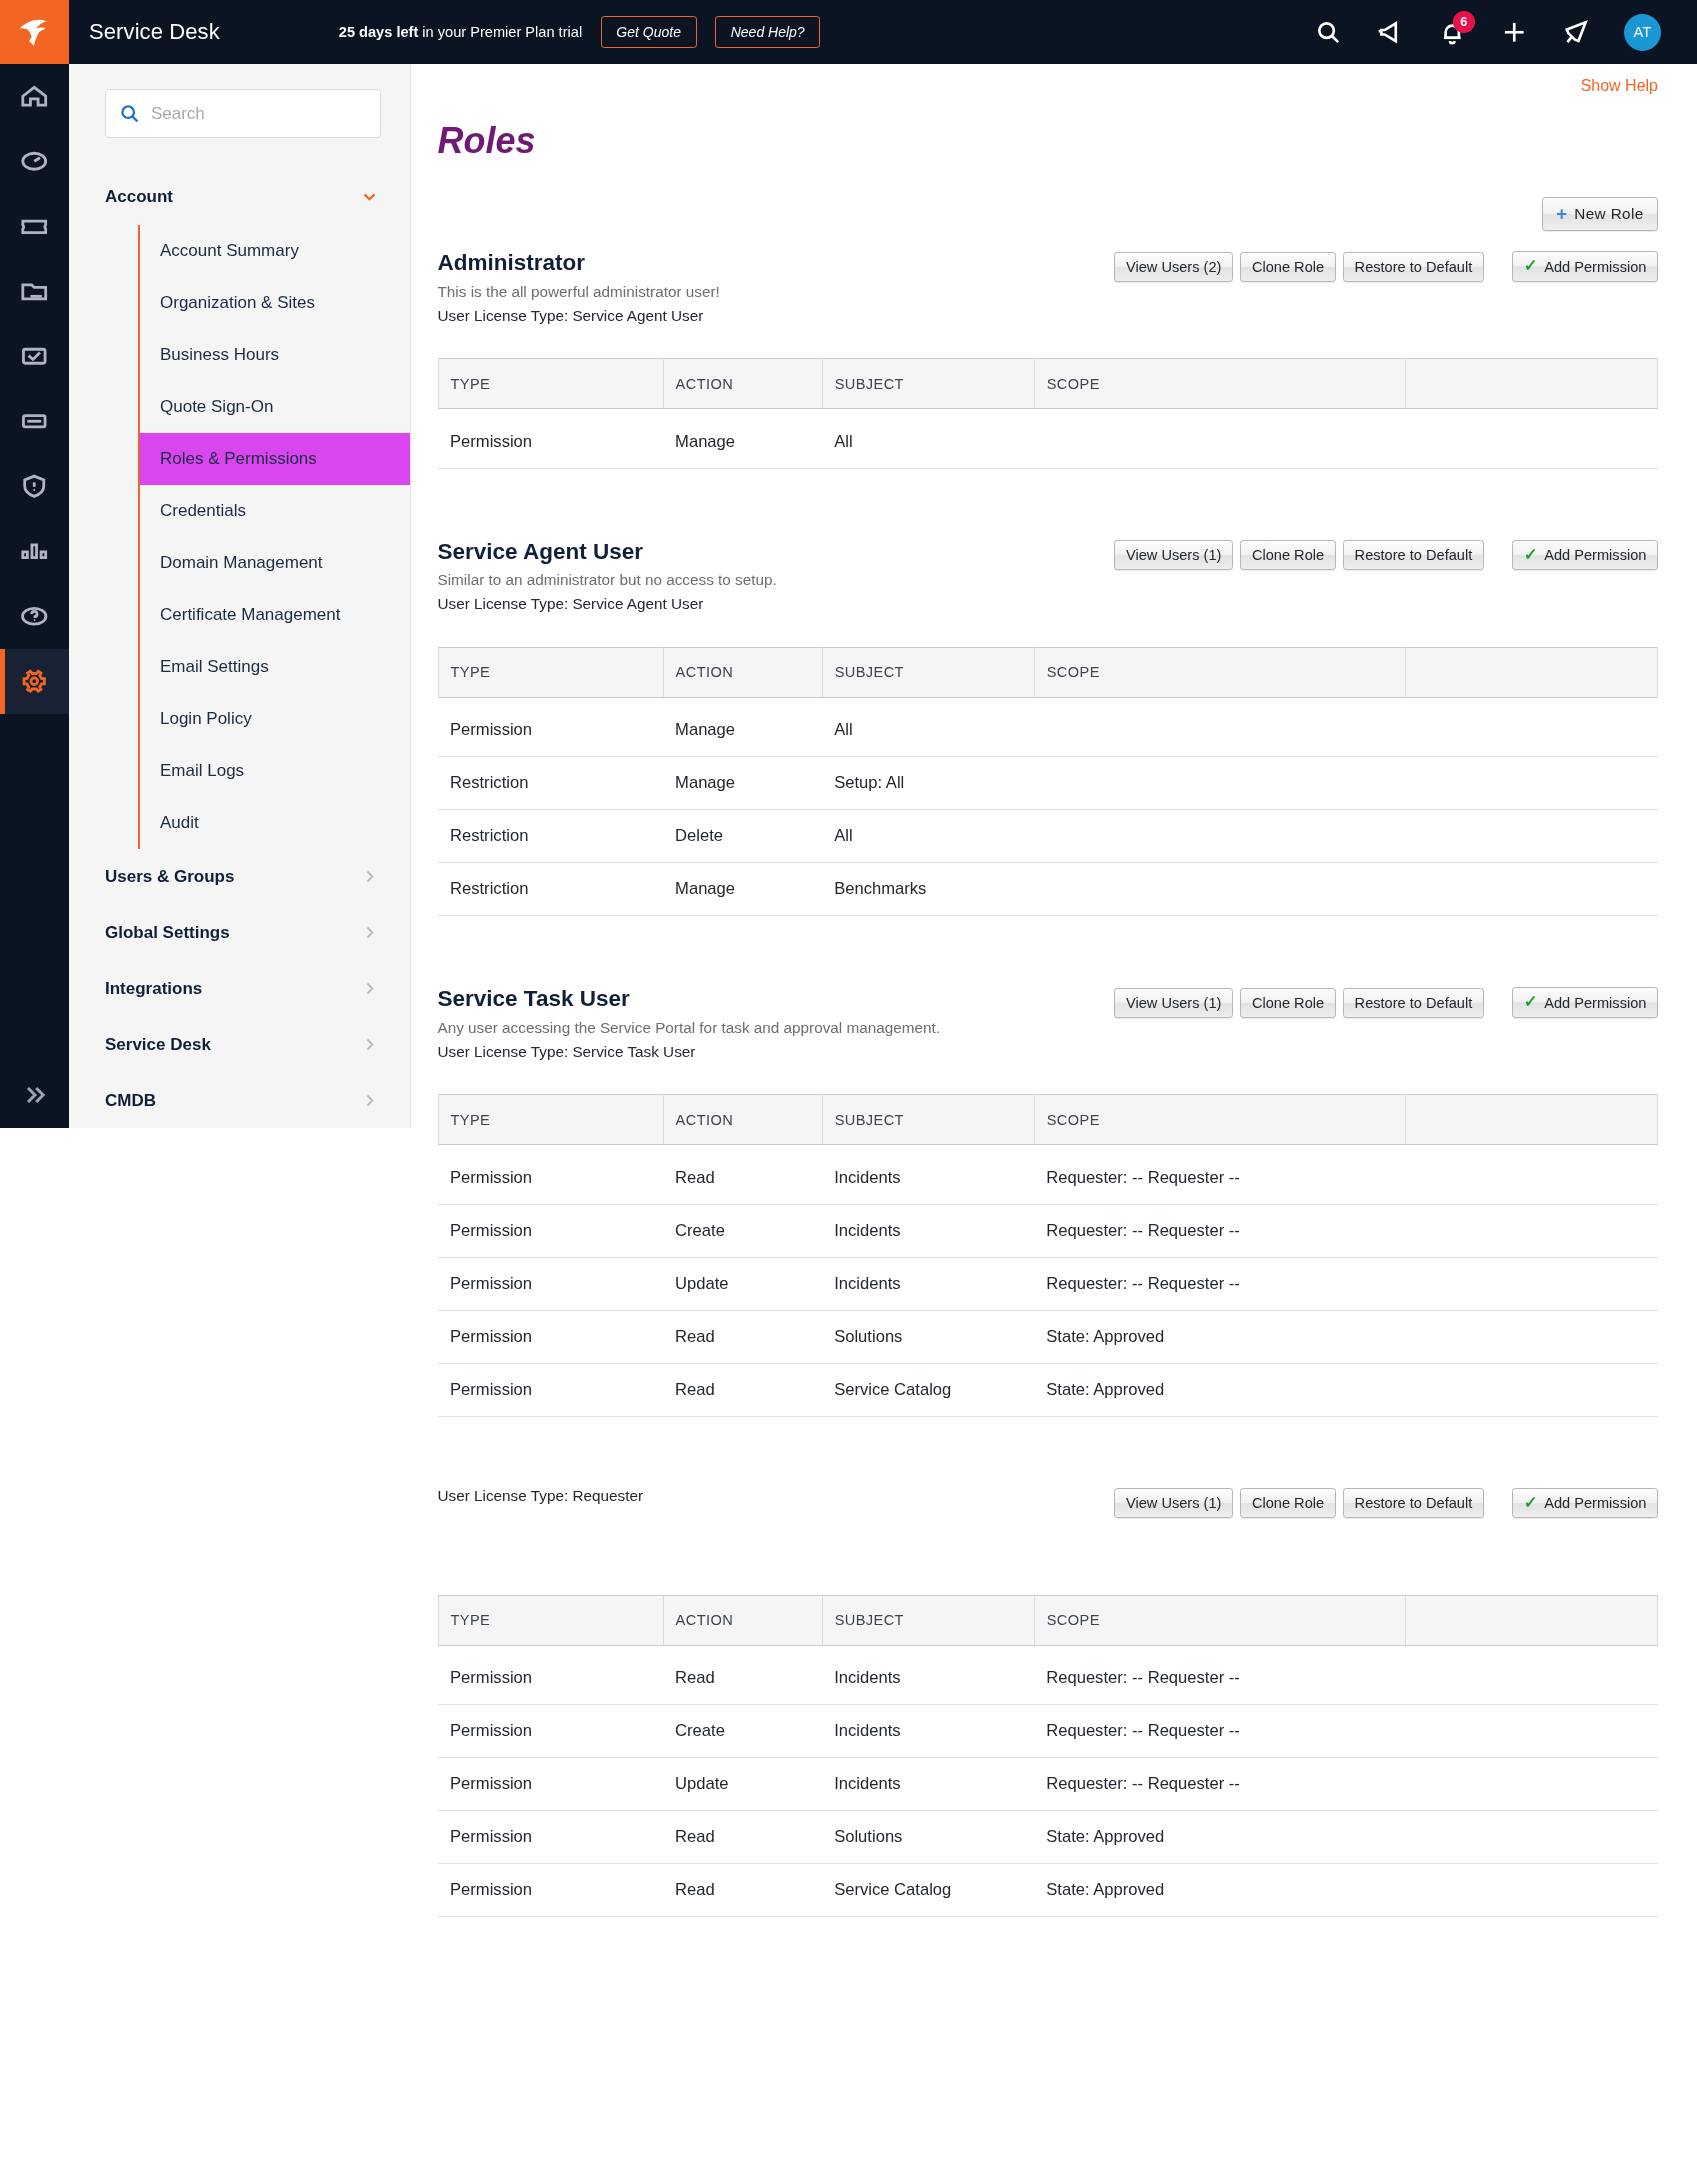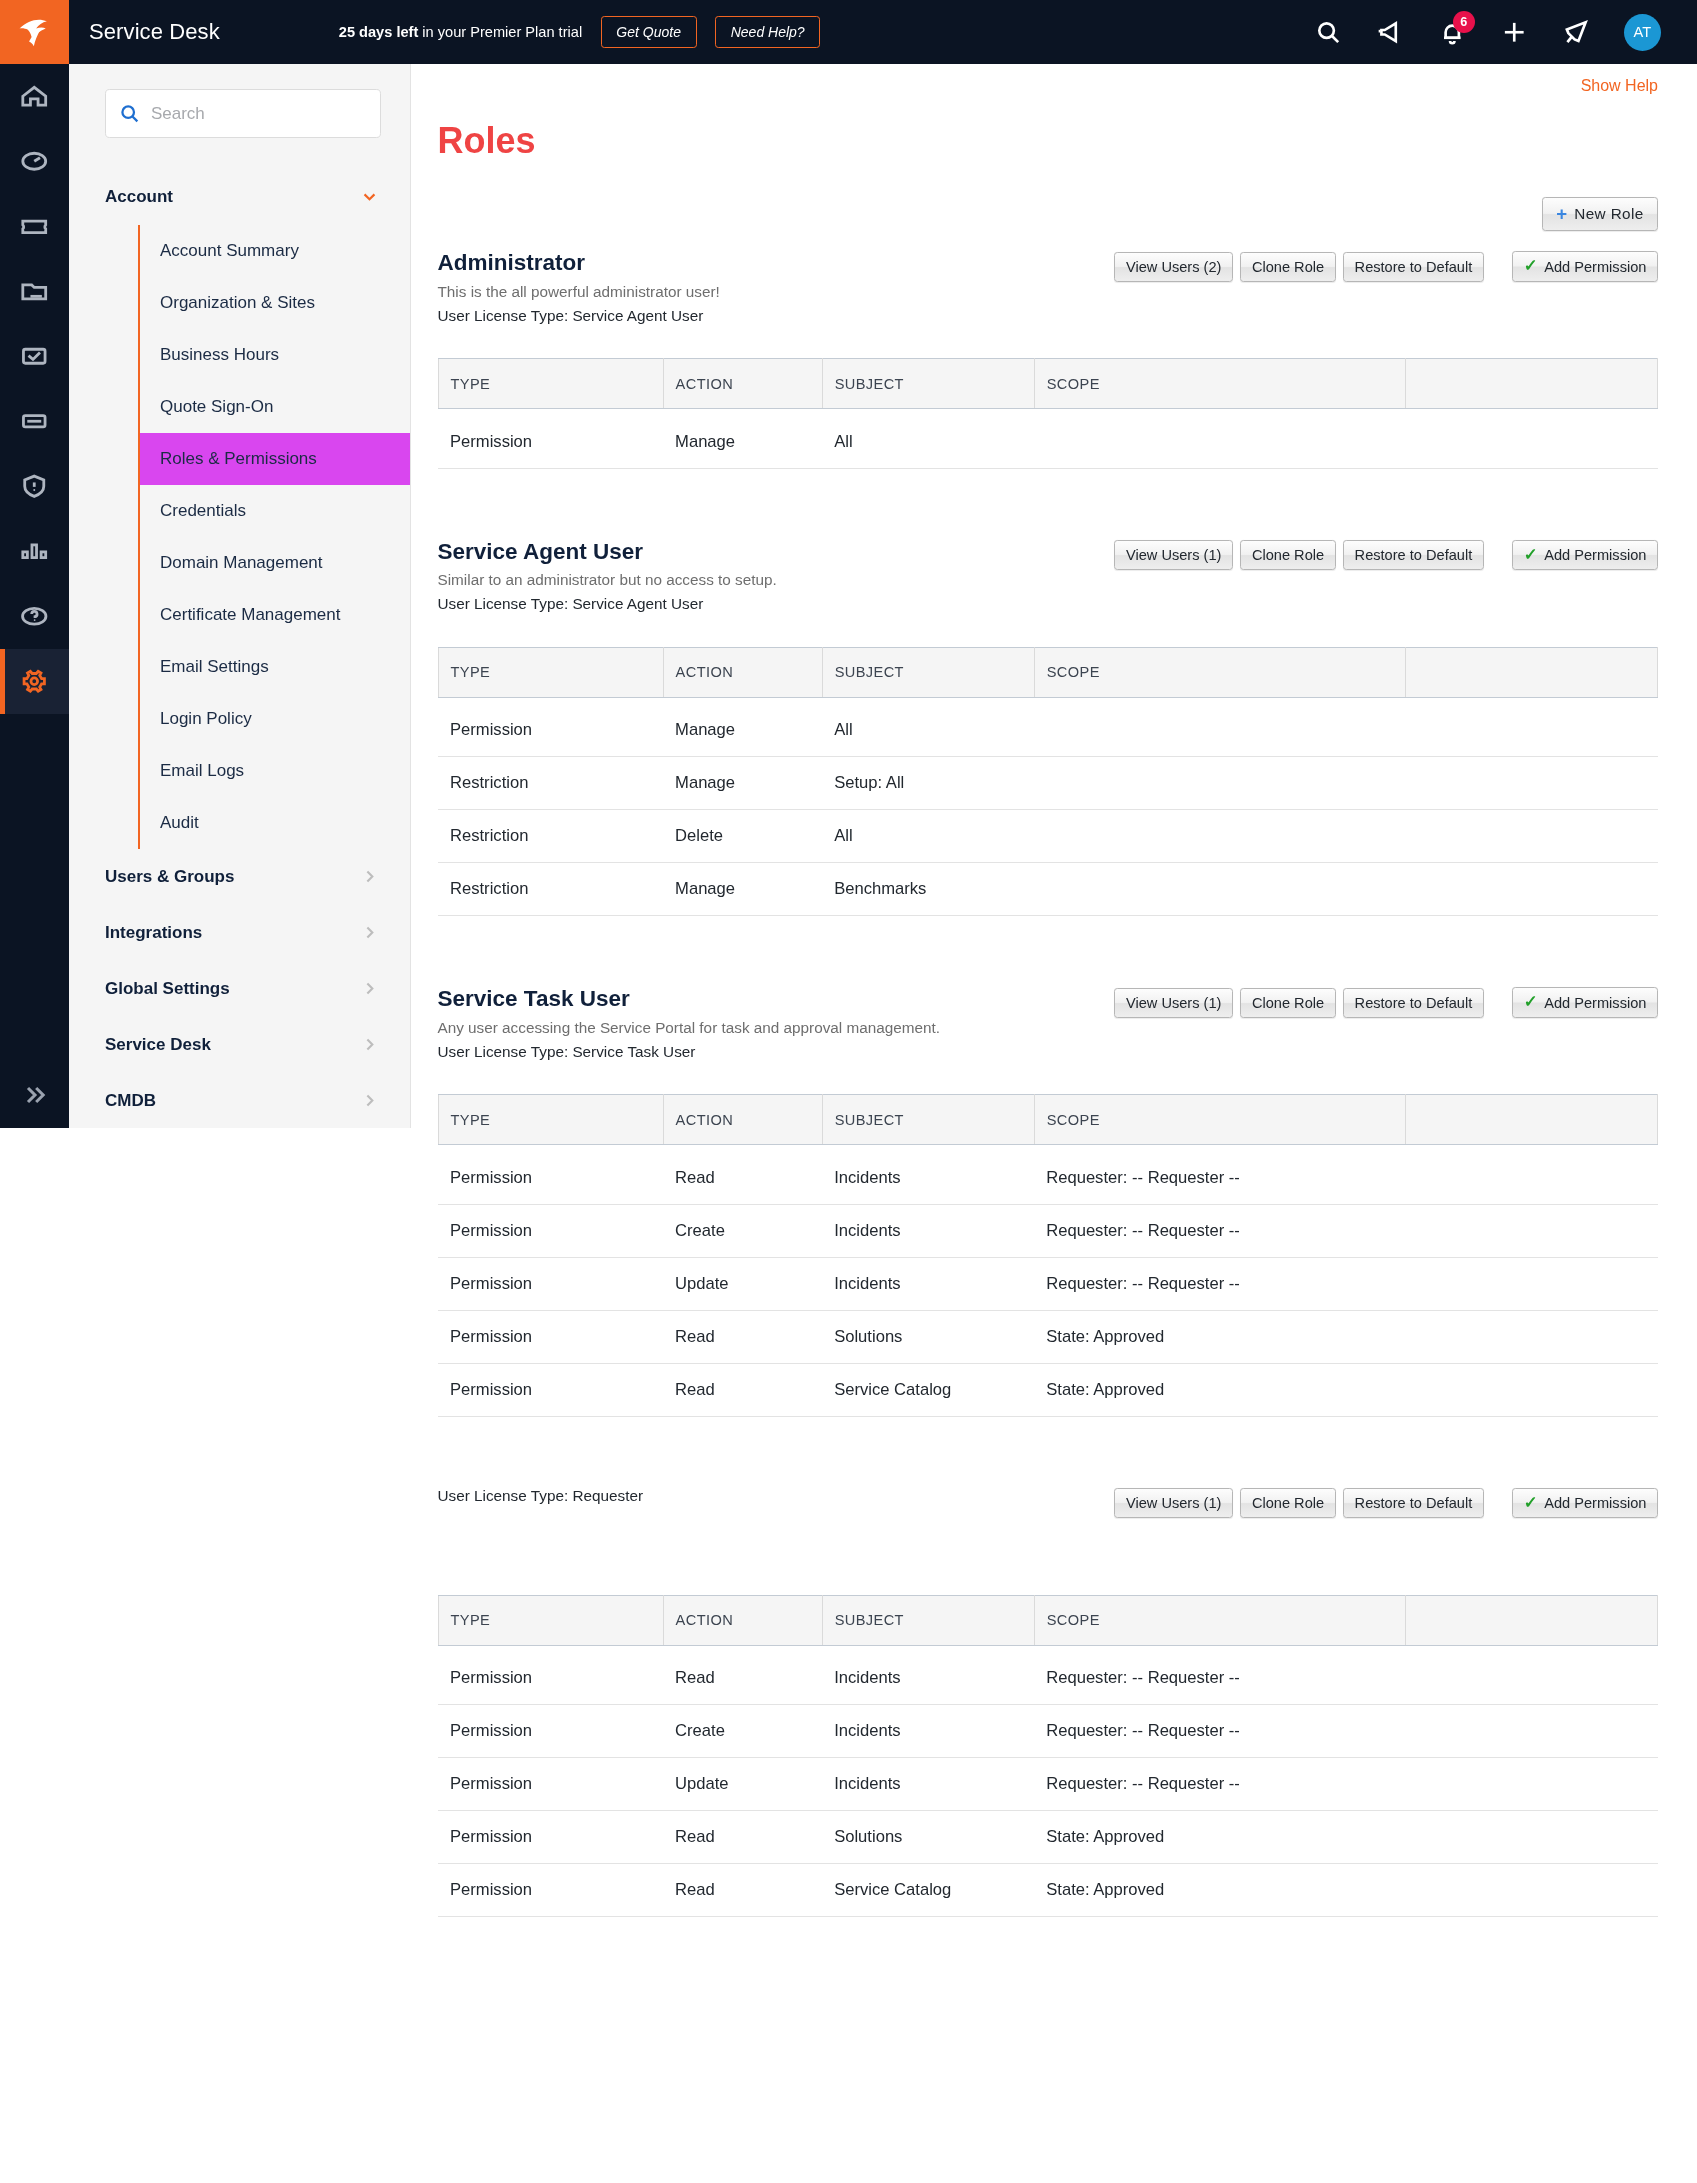--- a/index.html
+++ b/index.html
@@ -187,21 +187,22 @@
     right: 40px; top: 13.3px;
     color: #f26522;
     font-size: 16px;
     cursor: pointer;
   }
   .page-title {
     position: absolute;
     left: 26.5px; top: 56px;
     font-size: 36px;
     font-weight: 700;
-    color: #ef4444;
+    color: #701a75;
+    font-style: italic;
   }
   .btn {
     background: linear-gradient(to bottom, #fdfdfd 0%, #f1f1f1 48%, #e3e3e3 52%, #eeeeee 100%);
     border: 0.7px solid #b6b6b6;
     border-radius: 3.3px;
     font-size: 14.6px;
     color: #22282f;
     padding: 6px 10.6px;
     cursor: pointer;
     white-space: nowrap;
@@ -447,27 +448,27 @@
     <div class="sub-item">Audit</div>
   </div>
 
   <div class="nav-group-header">
     <span class="label">Users &amp; Groups</span>
     <svg class="chev" viewBox="0 0 24 24">
         <path d="M9 5 L16 12 L9 19" fill="none"></path>
       </svg>
   </div>
   <div class="nav-group-header">
-    <span class="label">Integrations</span>
+    <span class="label">Global Settings</span>
     <svg class="chev" viewBox="0 0 24 24">
         <path d="M9 5 L16 12 L9 19" fill="none"></path>
       </svg>
   </div>
   <div class="nav-group-header">
-    <span class="label">Global Settings</span>
+    <span class="label">Integrations</span>
     <svg class="chev" viewBox="0 0 24 24">
         <path d="M9 5 L16 12 L9 19" fill="none"></path>
       </svg>
   </div>
   <div class="nav-group-header">
     <span class="label">Service Desk</span>
     <svg class="chev" viewBox="0 0 24 24">
         <path d="M9 5 L16 12 L9 19" fill="none"></path>
       </svg>
   </div>

